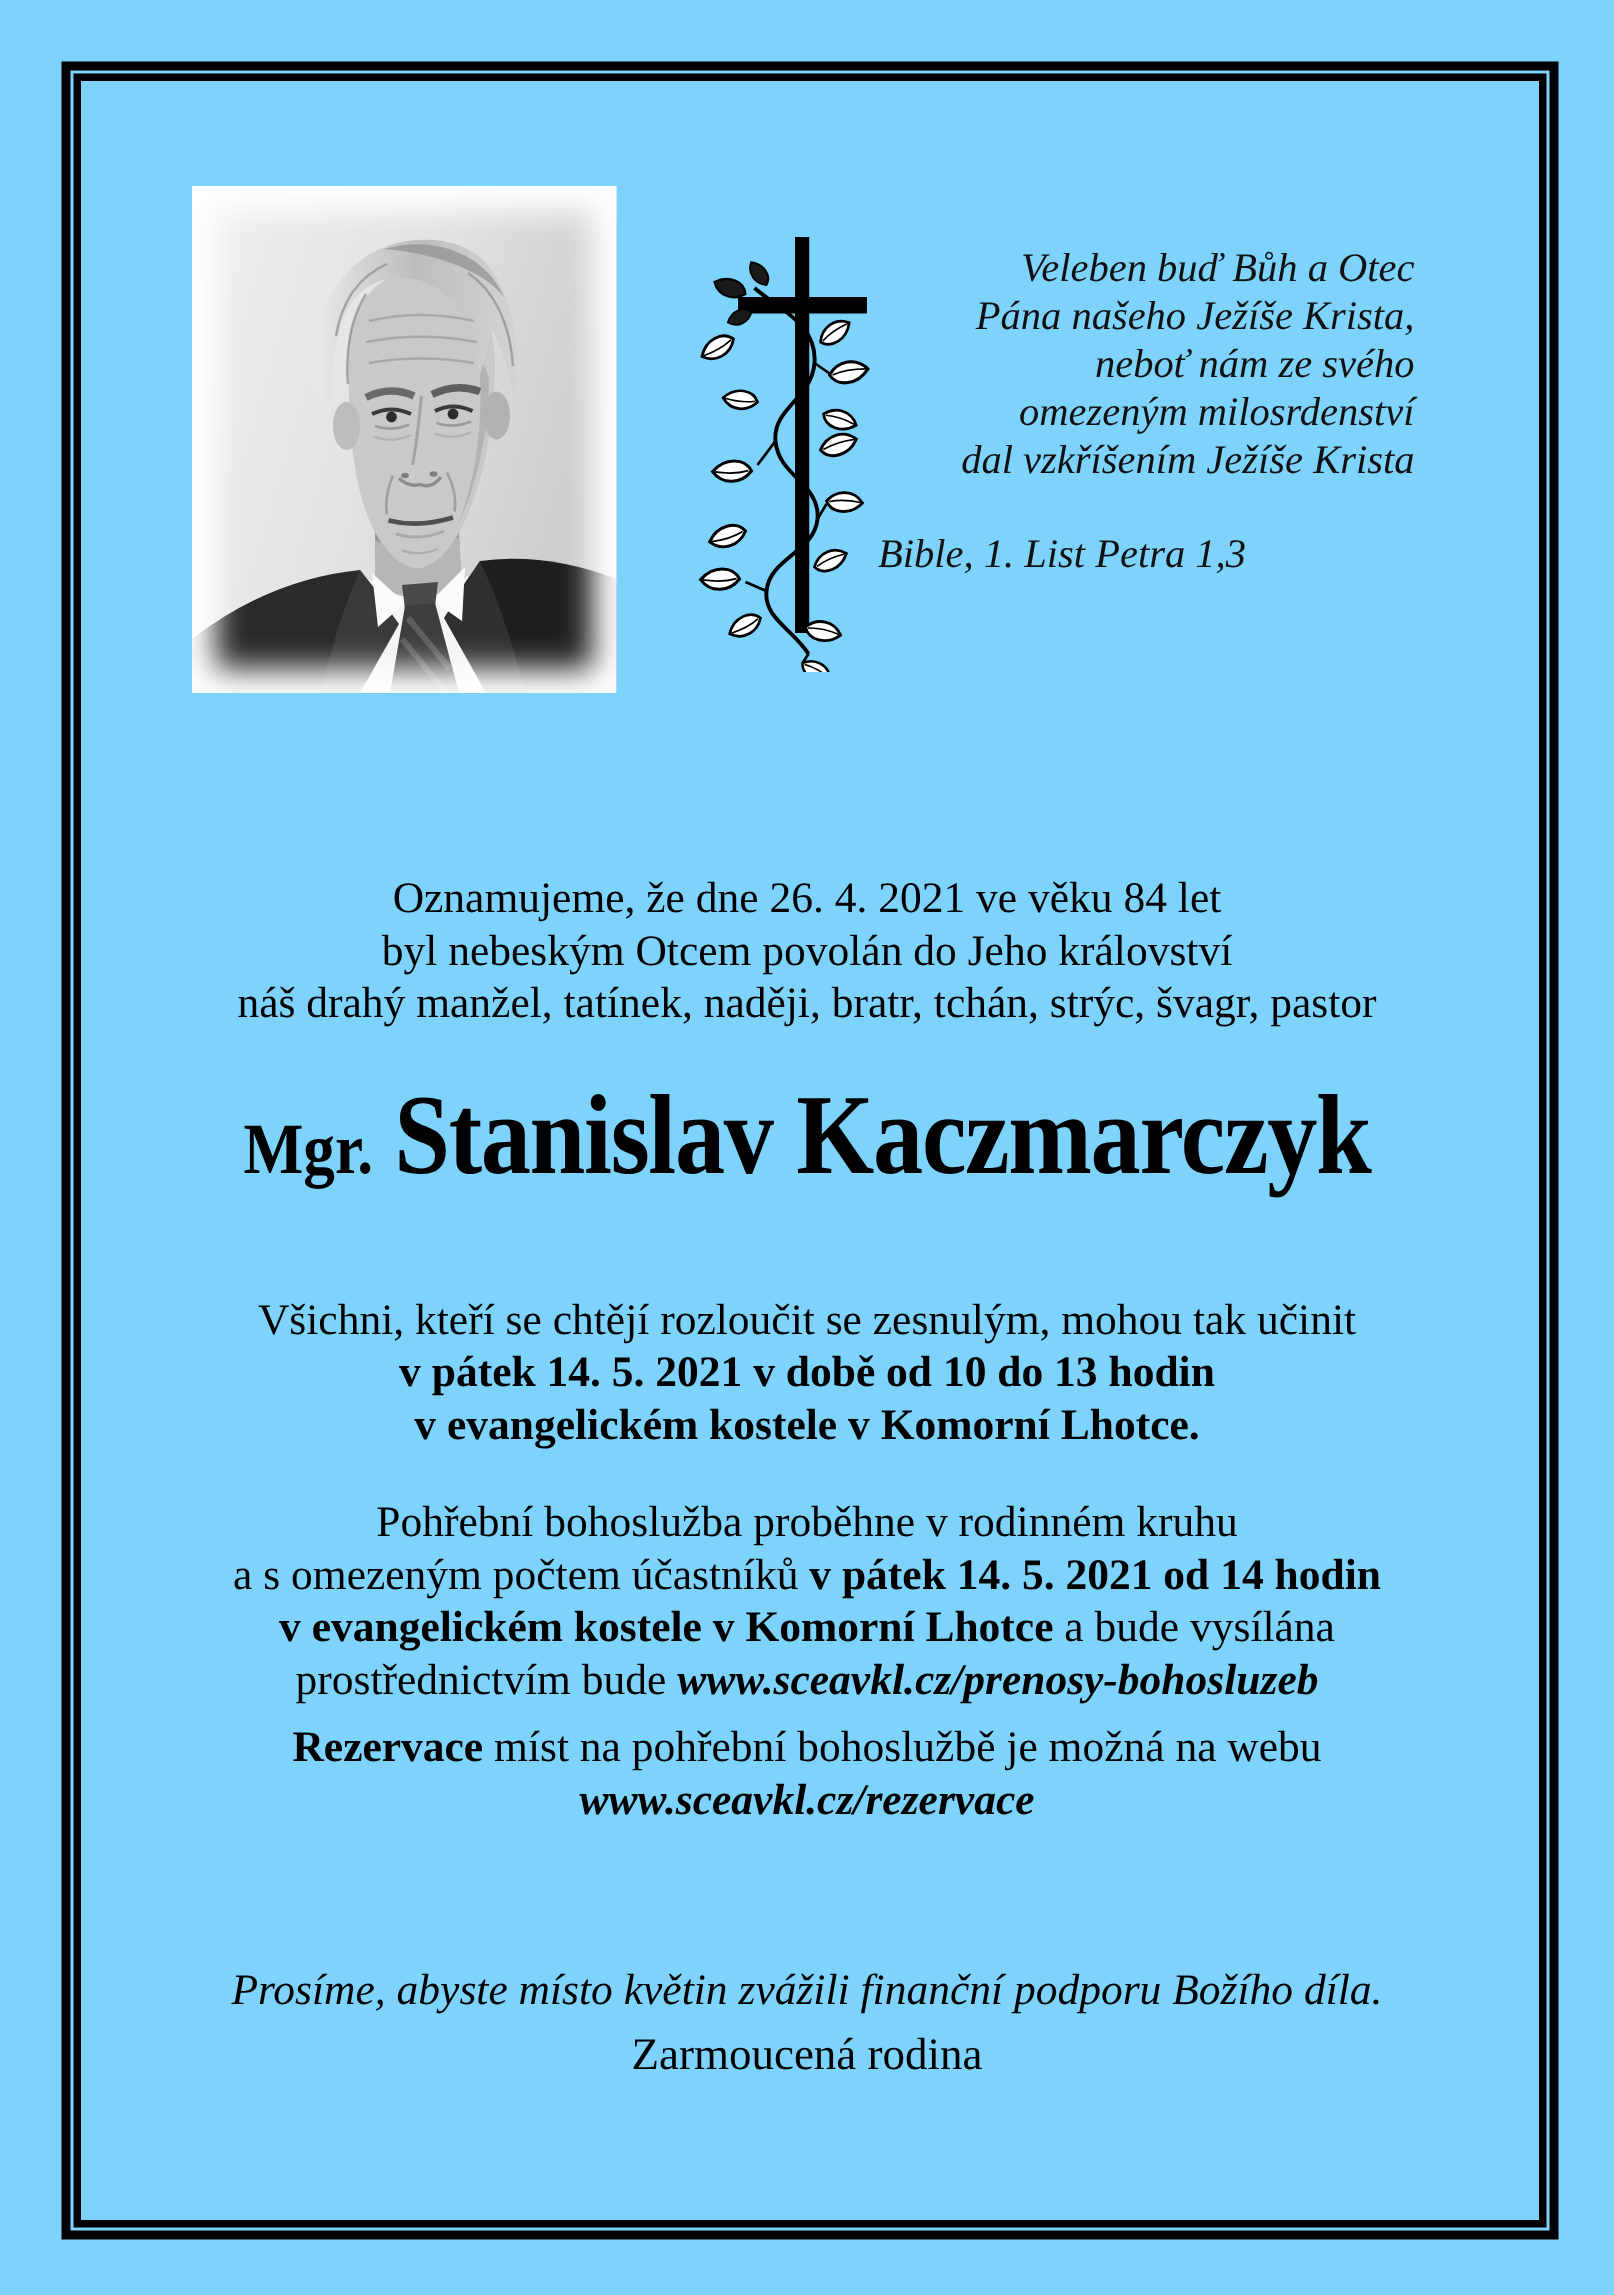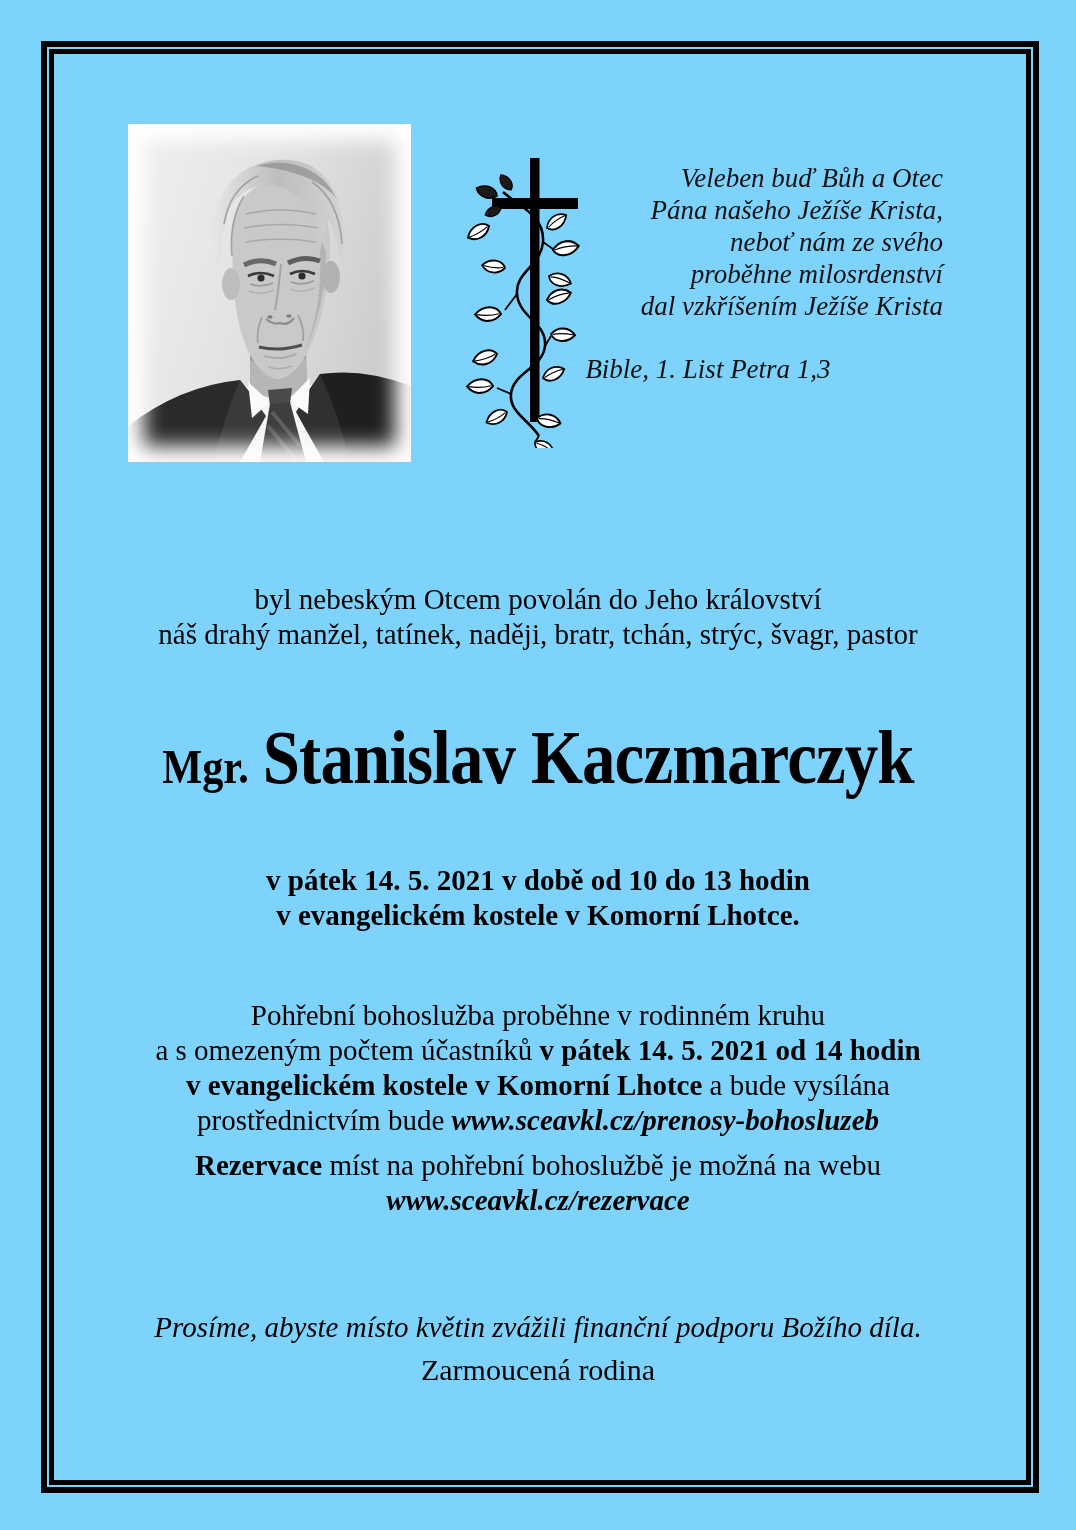--- a/index.html
+++ b/index.html
@@ -166,35 +166,37 @@
         <use href="#leaf" transform="translate(92,270) rotate(22) scale(1.25)"></use>
         <use href="#leaf" transform="translate(90,294) rotate(38) scale(1.1)"></use>
       </g>
     </svg>
   </div>
 
   <div class="quote">
     <div>Veleben buď Bůh a Otec</div>
     <div>Pána našeho Ježíše Krista,</div>
     <div>neboť nám ze svého</div>
-    <div>proběhne milosrdenství</div>
+    <div>omezeným milosrdenství</div>
     <div>dal vzkříšením Ježíše Krista</div>
     <div class="citation">Bible, 1. List Petra 1,3</div>
   </div>
 
   <div class="centerblock announcement">
+    <div>Oznamujeme, že dne 26. 4. 2021 ve věku 84 let</div>
     <div>byl nebeským Otcem povolán do Jeho království</div>
     <div>náš drahý manžel, tatínek, naději, bratr, tchán, strýc, švagr, pastor</div>
   </div>
 
   <div class="centerblock name-line">
     <span class="degree">Mgr.</span><span class="fullname">Stanislav Kaczmarczyk</span>
   </div>
 
   <div class="centerblock farewell">
+    <div>Všichni, kteří se chtějí rozloučit se zesnulým, mohou tak učinit</div>
     <div class="b">v pátek 14. 5. 2021 v době od 10 do 13 hodin</div>
     <div class="b">v evangelickém kostele v Komorní Lhotce.</div>
   </div>
 
   <div class="centerblock service">
     <div>Pohřební bohoslužba proběhne v rodinném kruhu</div>
     <div><span>a s omezeným počtem účastníků </span><span class="b">v pátek 14. 5. 2021 od 14 hodin</span></div>
     <div><span class="b">v evangelickém kostele v Komorní Lhotce</span><span> a bude vysílána</span></div>
     <div><span>prostřednictvím bude </span><span class="bi">www.sceavkl.cz/prenosy-bohosluzeb</span></div>
   </div>

